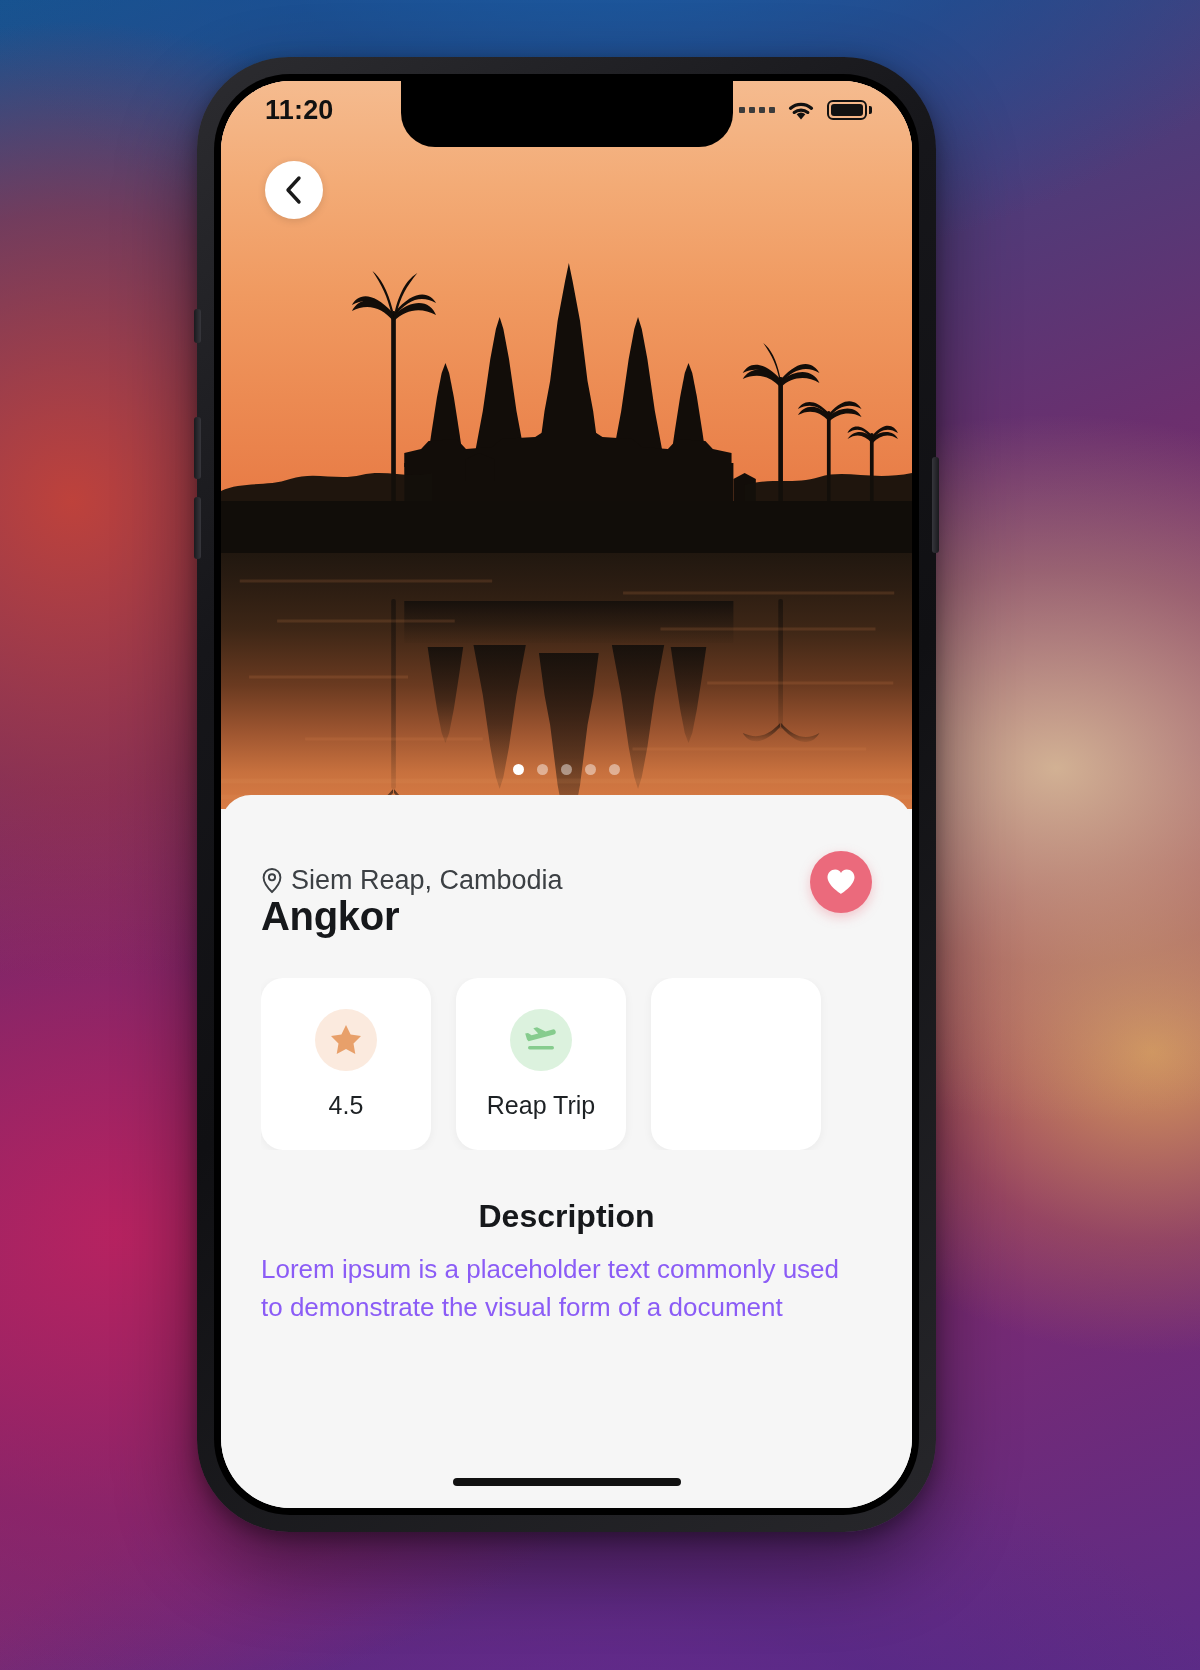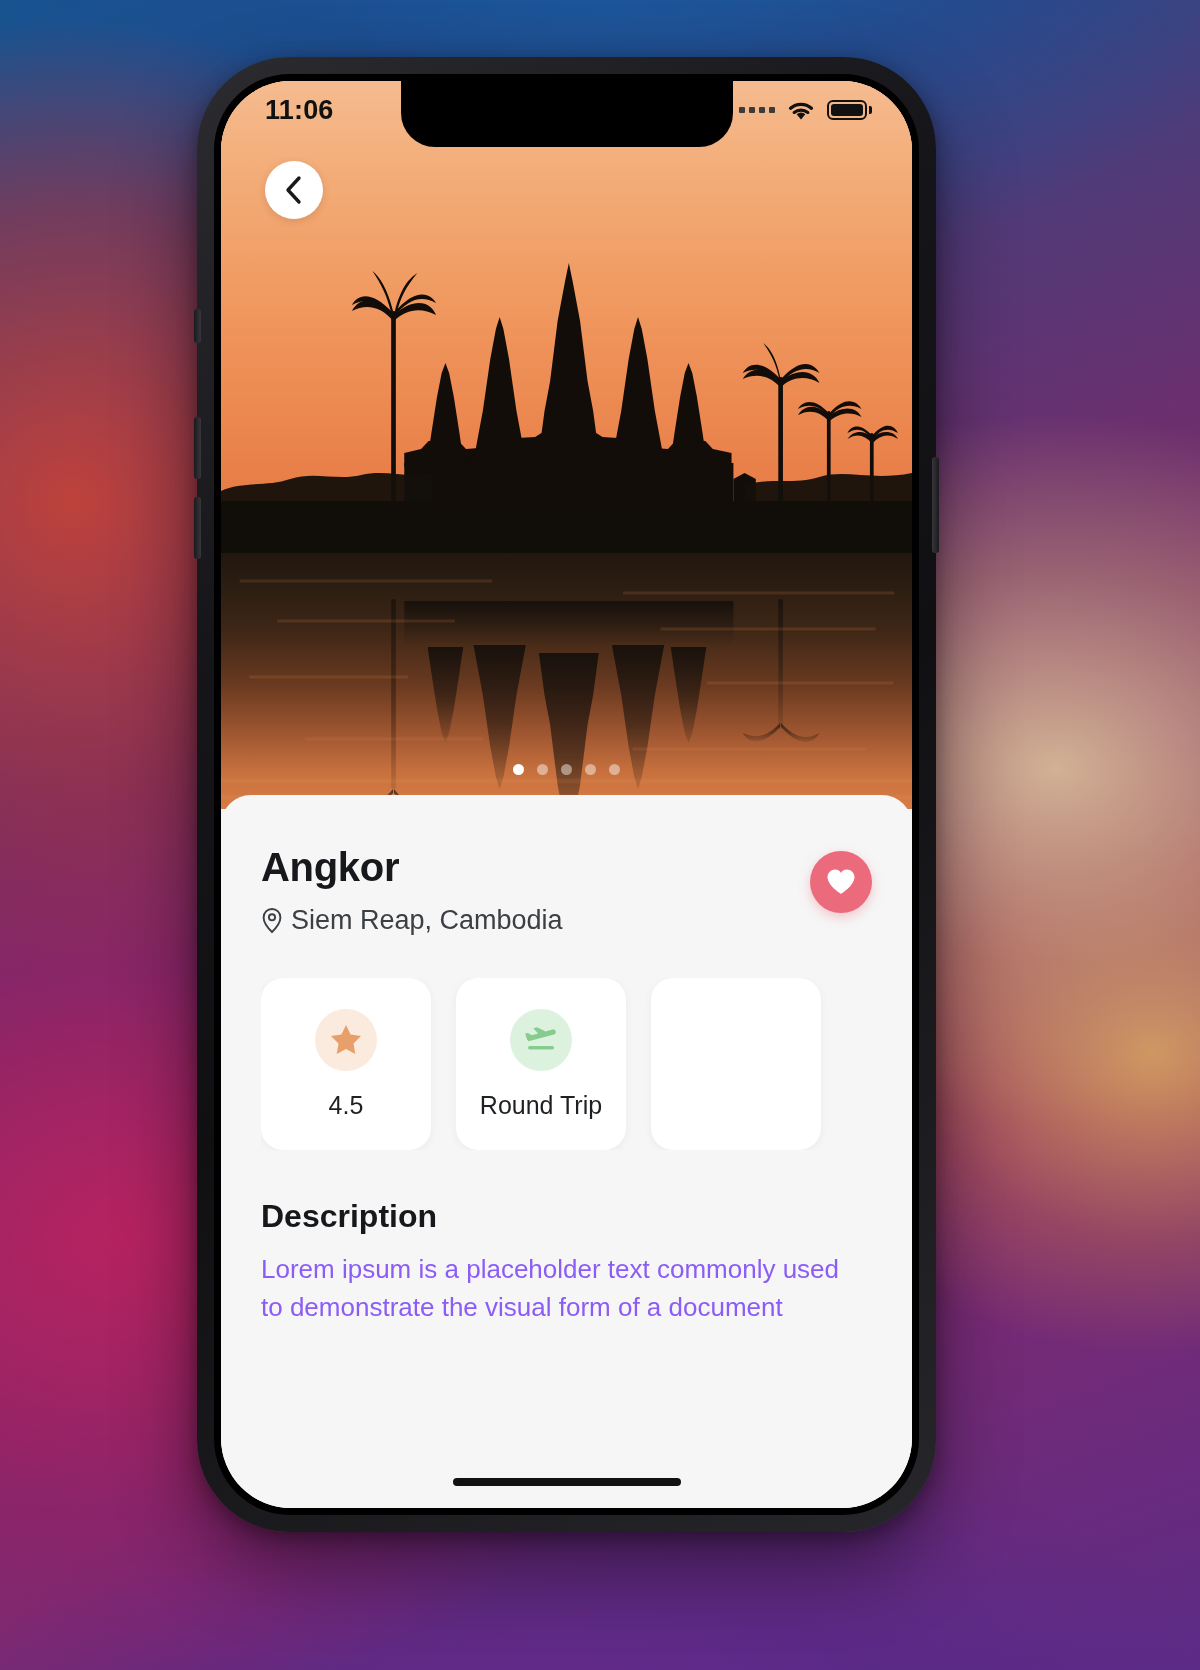--- a/index.html
+++ b/index.html
@@ -156,21 +156,21 @@
     gap:20px;
     box-shadow:0 2px 10px rgba(0,0,0,0.05);
   }
   .chip-icon {
     width:62px; height:62px; border-radius:50%;
     display:flex; align-items:center; justify-content:center;
   }
   .chip-label { font-size:25px; color:#1d2124; }
 
   
-  #desc-heading { font-size:32px; font-weight:700; color:#16181b; margin-top:48px; }
+  #desc-heading { font-size:32px; font-weight:700; color:#16181b; margin-top:48px;text-align:center; }
   #desc-text { font-size:26px; line-height:1.45; color:#8b5cf6; margin-top:16px; max-width:600px; }
 
   
   #footer {
     display:flex; align-items:center; justify-content:space-between;
     padding:0 40px 0 40px;
     height:160px;
   }
   #price-block { display:flex; flex-direction:column; gap:6px; }
   #price-label { font-size:26px; color:#9aa0a6; }
@@ -313,21 +313,21 @@
           <span class="dot"></span>
           <span class="dot"></span>
           <span class="dot"></span>
           <span class="dot"></span>
         </div>
       </div>
 
       <div id="notch"></div>
 
       <div id="statusbar">
-        <div id="clock">11:06</div>
+        <div id="clock">11:20</div>
         <div id="status-right">
           <div id="signal-dots">
             <i></i>
               <i></i>
               <i></i>
               <i></i>
           </div>
           <svg id="wifi-icon" width="30" height="22" viewBox="0 0 30 22">
             <path d="M15 20.5 L10.6 15.2 a7 7 0 0 1 8.8 0 Z" fill="#111"></path>
             <path d="M4.6 9.2 a16 16 0 0 1 20.8 0" stroke="#111" stroke-width="3.4" fill="none" stroke-linecap="round"></path>
@@ -347,28 +347,28 @@
           <path d="M16 3 L5 15 L16 27" stroke="#1a1a1a" stroke-width="3.4" fill="none" stroke-linecap="round" stroke-linejoin="round"></path>
         </svg>
       </div>
 
       <div id="sheet">
 
         <div id="sheet-body">
 
           <div id="title-row">
             <div>
-              <div id="place-title">Angkor</div>
               <div id="location-row">
                 <svg width="22" height="27" viewBox="0 0 22 27">
                   <path d="M11 2 C6.3 2 2.6 5.7 2.6 10.4 C2.6 16.6 11 25 11 25 C11 25 19.4 16.6 19.4 10.4 C19.4 5.7 15.7 2 11 2 Z" stroke="#3c4044" stroke-width="1.9" fill="none"></path>
                   <circle cx="11" cy="10.3" r="3.1" stroke="#3c4044" stroke-width="1.9" fill="none"></circle>
                 </svg>
                 <span id="location-text">Siem Reap, Cambodia</span>
               </div>
+              <div id="place-title">Angkor</div>
             </div>
 
             <div id="fav-button">
               <svg width="32" height="30" viewBox="0 0 32 30">
                 <path d="M16 27 C16 27 2.5 18.6 2.5 10.3 C2.5 5.8 6.1 2.5 10.2 2.5 C13 2.5 15 4.1 16 5.9 C17 4.1 19 2.5 21.8 2.5 C25.9 2.5 29.5 5.8 29.5 10.3 C29.5 18.6 16 27 16 27 Z" fill="#ffffff"></path>
               </svg>
             </div>
           </div>
 
           <div id="chips">
@@ -383,21 +383,21 @@
             </div>
 
 
             <div class="chip">
               <div class="chip-icon" style="background:#dcf2de;">
                 <svg width="36" height="32" viewBox="0 0 36 32">
                   <path d="M5.5 17.2 L31 10.4 a2.6 2.6 0 0 0-1.4-5 L22.6 7.4 L14 3.2 L10.3 4.2 L15.2 9.5 L8.6 11.3 L5 8.9 L2.2 9.6 L4 15.4 Z" fill="#86cc8e"></path>
                   <rect x="5" y="22" width="26" height="3.4" rx="1.7" fill="#86cc8e"></rect>
                 </svg>
               </div>
-              <div class="chip-label">Round Trip</div>
+              <div class="chip-label">Reap Trip</div>
             </div>
 
             <div class="chip">
               <div class="chip-label"></div>
             </div>
 
           </div>
 
           <div id="desc-heading">Description</div>
           <div id="desc-text">Lorem ipsum is a placeholder text commonly used to demonstrate the visual form of a document</div>

